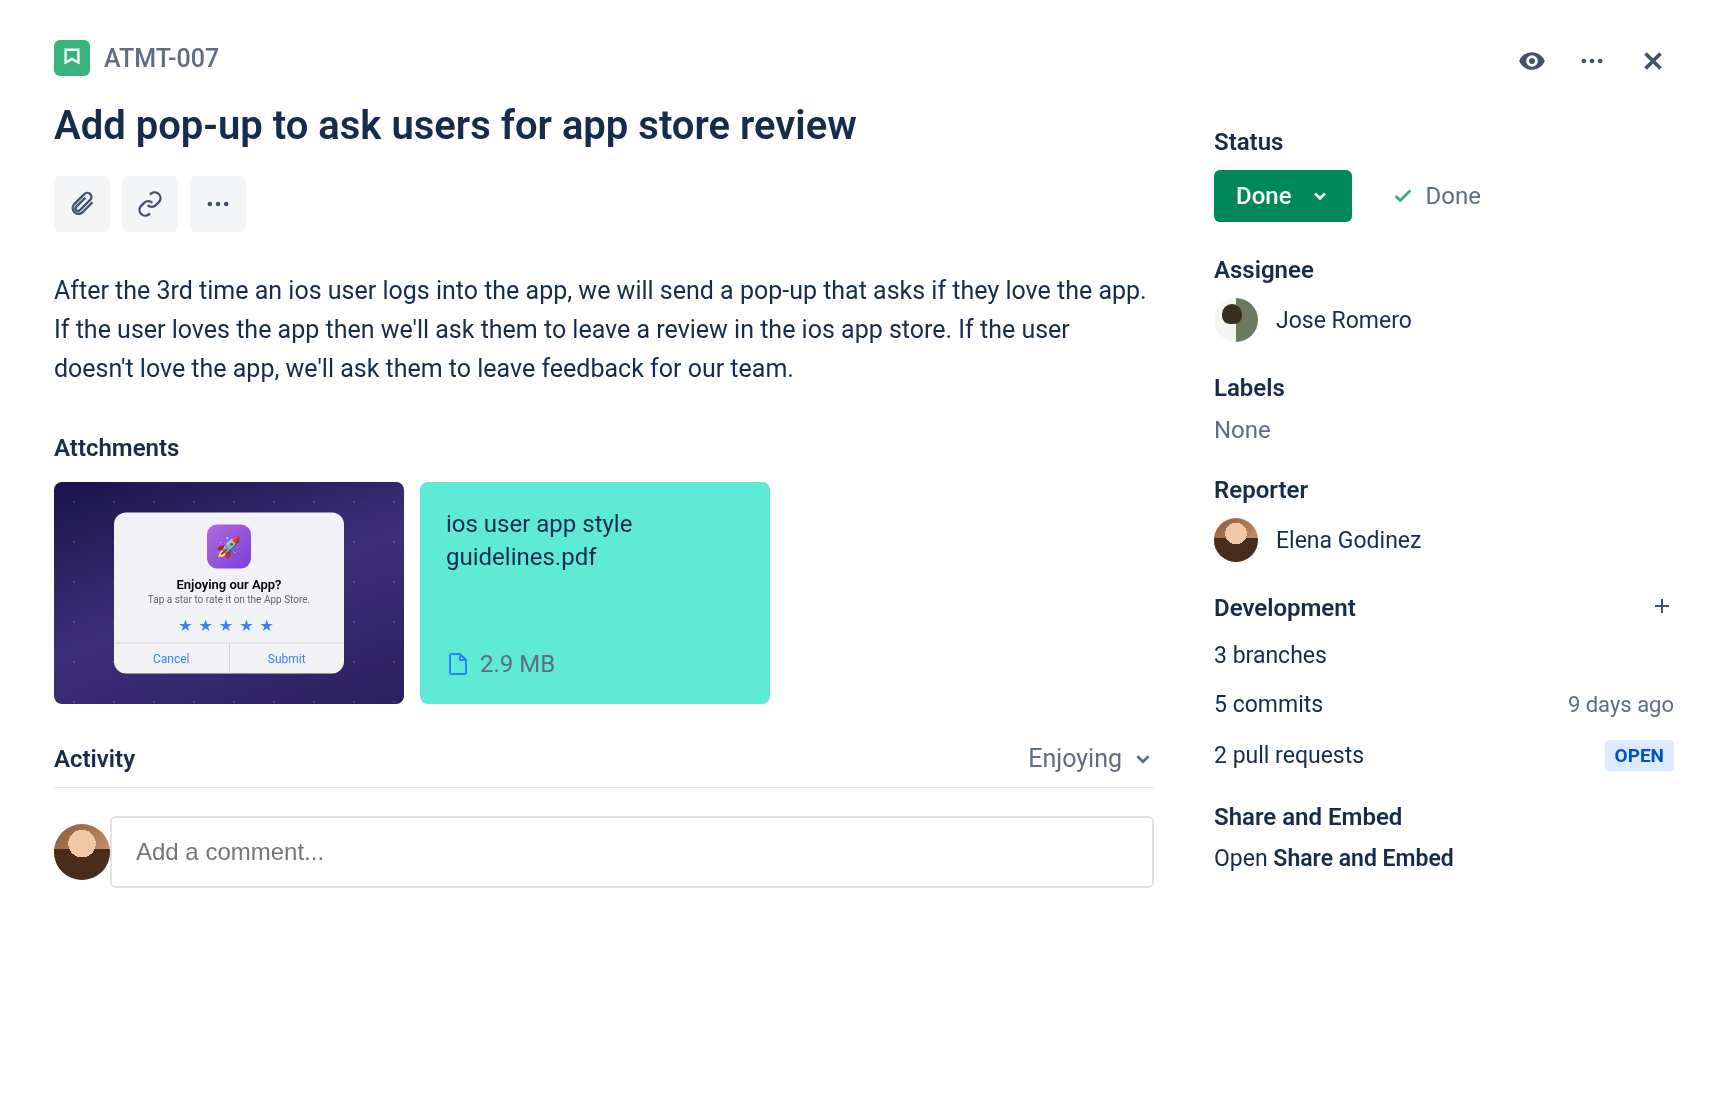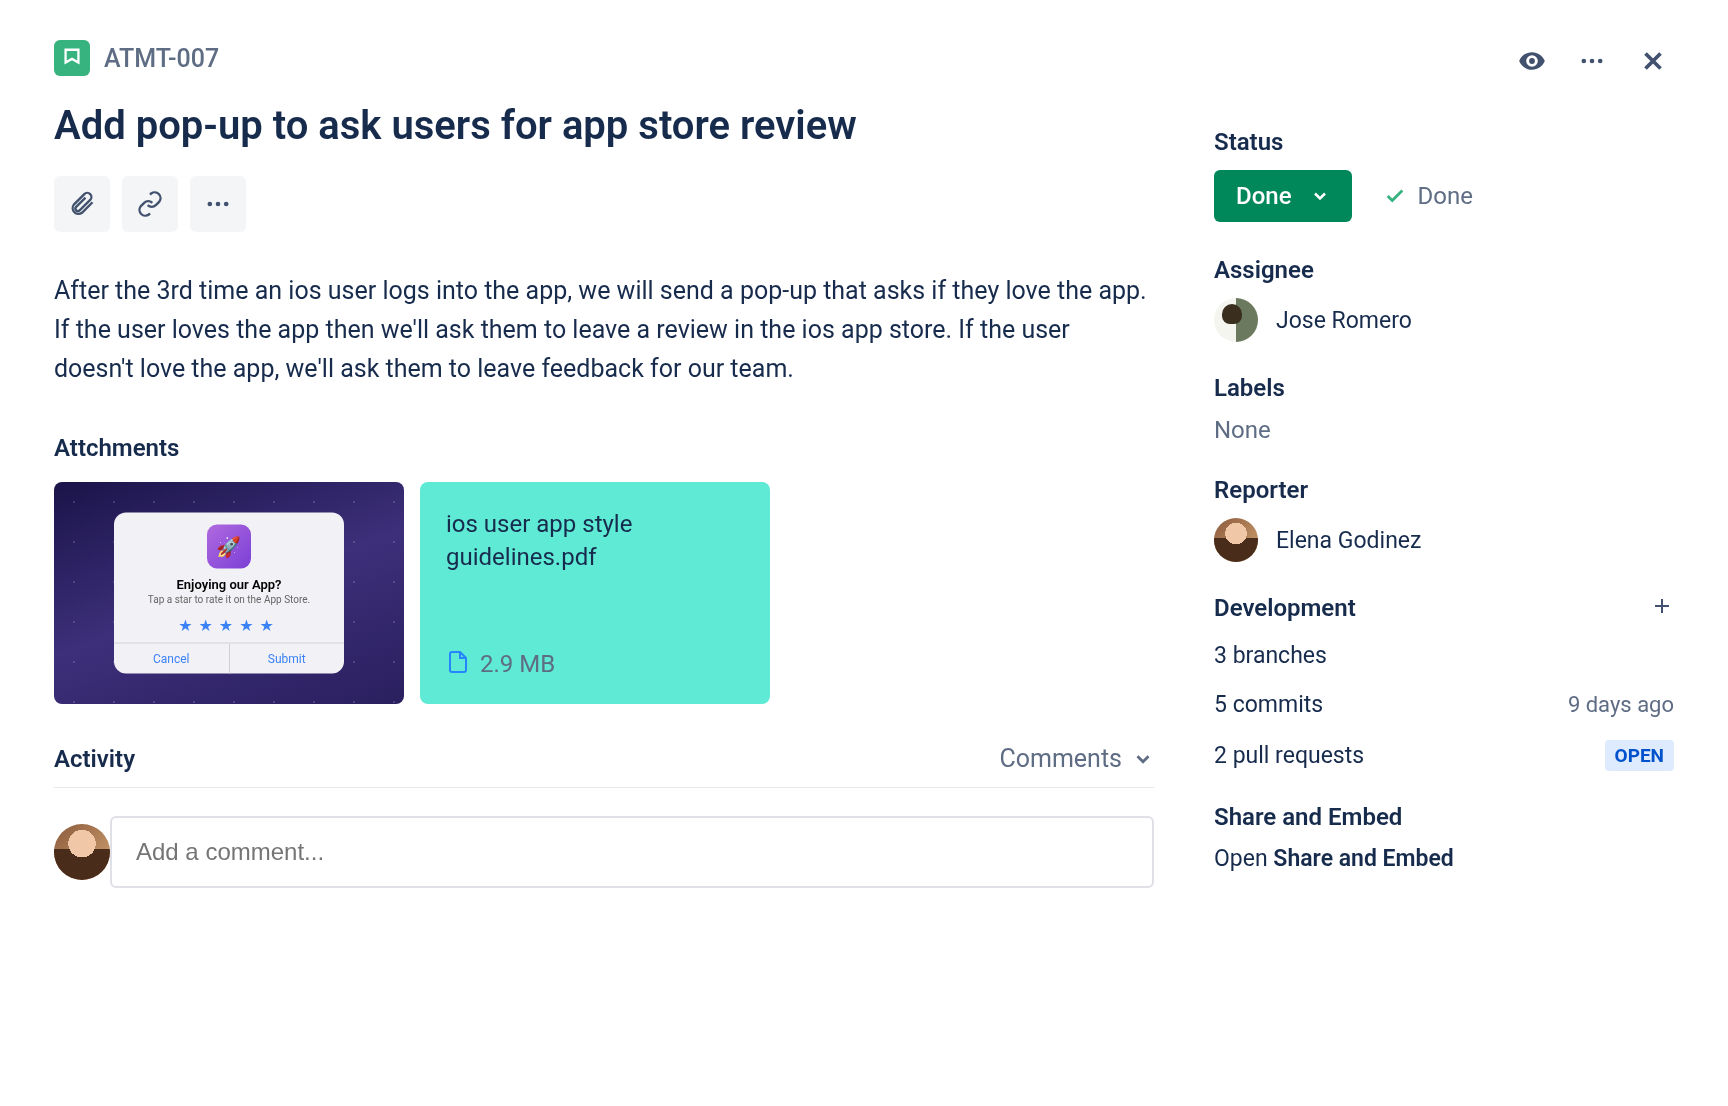--- a/index.html
+++ b/index.html
@@ -155,21 +155,21 @@
 .popup-btns { display: flex; border-top: 1px solid #d0d0d6; }
 .popup-btn { flex: 1; padding: 8px 0; font-size: 12px; color: #3b82f6; }
 .popup-btn:first-child { border-right: 1px solid #d0d0d6; }
 .att-name {
   font-size: 24px;
   color: #172B4D;
   line-height: 1.35;
 }
 .att-meta {
   display: flex;
-  align-items: flex-start;
+  align-items: center;
   gap: 10px;
   color: #5E6C84;
   font-size: 24px;
 }
 .att-meta svg { width: 24px; height: 24px; color: #2684FF; }
 .activity-row {
   display: flex;
   justify-content: space-between;
   align-items: center;
   border-bottom: 1px solid #E5E7EB;
@@ -220,21 +220,21 @@
 }
 .side-label {
   font-size: 24px;
   font-weight: 600;
   color: #172B4D;
   margin-bottom: 14px;
 }
 .status-row {
   display: flex;
   align-items: center;
-  gap: 32px;
+  gap: 40px;
   margin-bottom: 34px;
 }
 .status-btn {
   background: #00875A;
   color: #fff;
   border-radius: 6px;
   padding: 12px 22px;
   font-size: 24px;
   font-weight: 500;
   display: flex;
@@ -385,21 +385,21 @@
               <path d="M14 2v6h6"></path>
             </svg>
           <span>2.9 MB</span>
         </div>
       </div>
     </div>
 
     <div class="activity-row">
       <div class="section-h">Activity</div>
       <div class="comments-dd">
-        <span>Comments</span>
+        <span>Enjoying</span>
         <svg viewBox="0 0 24 24" fill="none" stroke="currentColor" stroke-width="3">
             <path d="M6 9l6 6 6-6"></path>
           </svg>
       </div>
     </div>
 
     <div class="comment-row">
       <div class="avatar avatar-elena"></div>
       <input class="comment-input" placeholder="Add a comment..." style="">
     </div>

